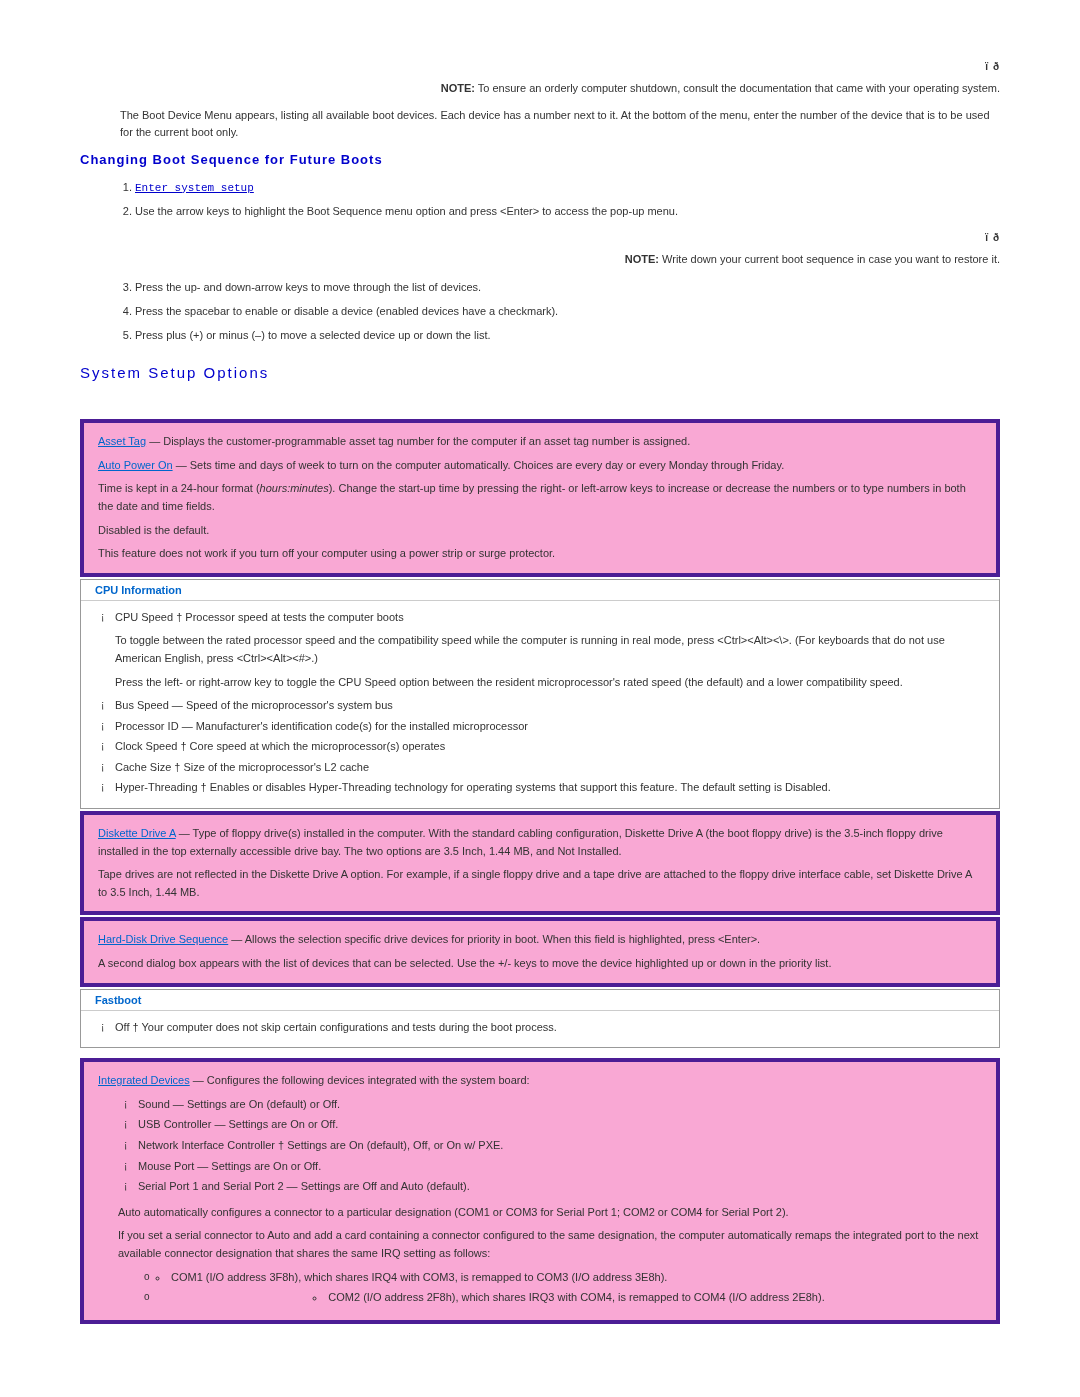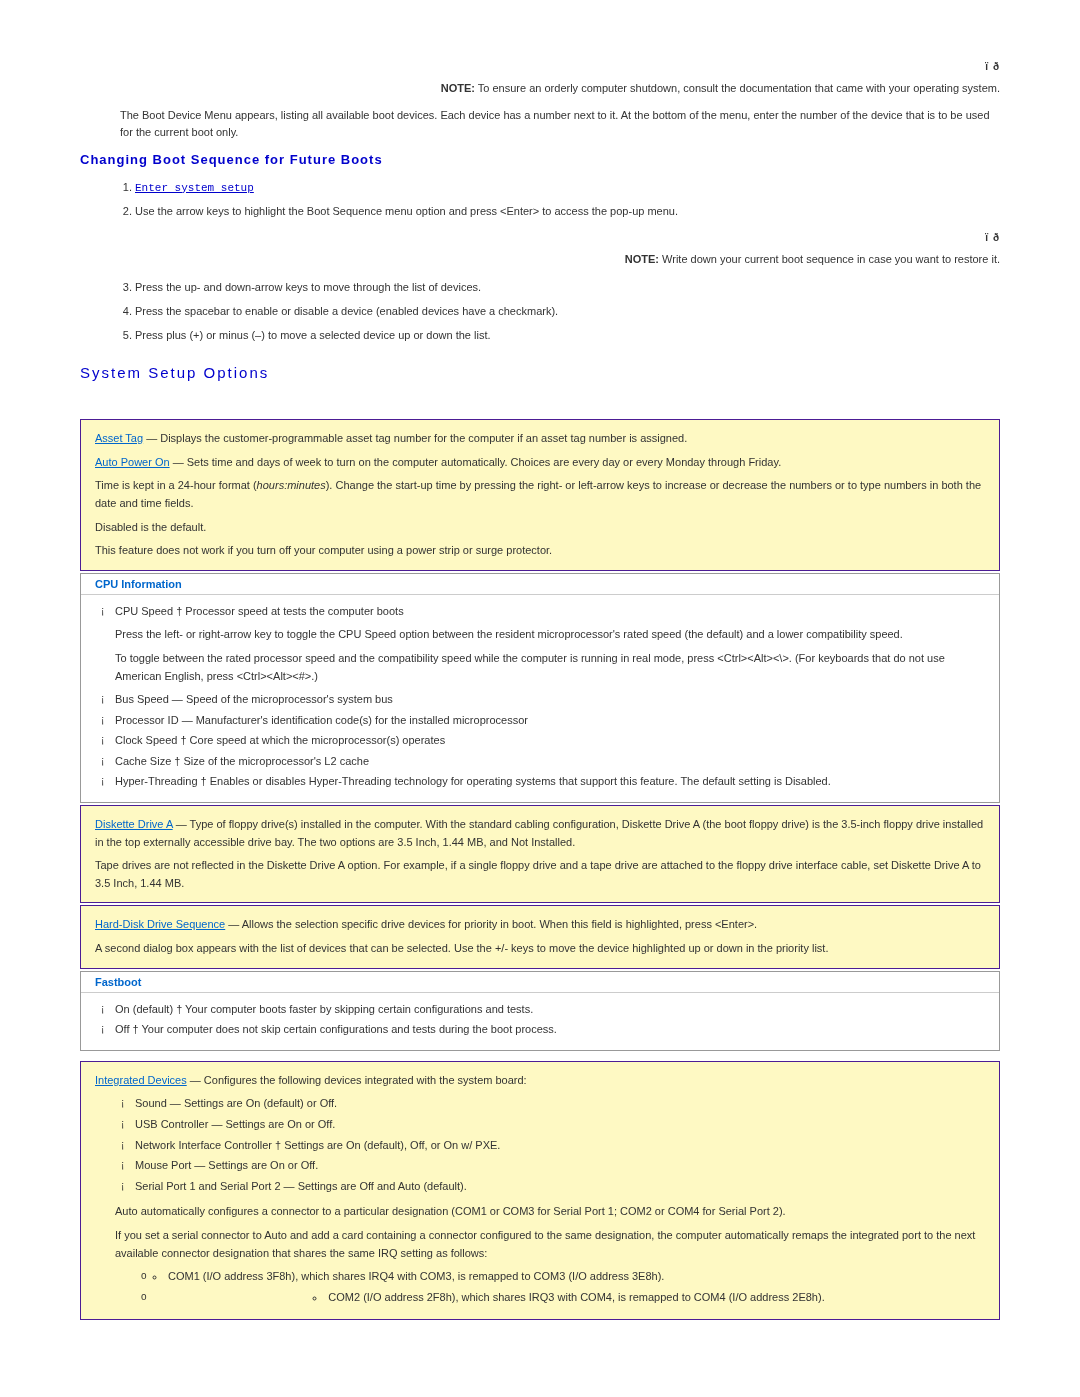--- a/index.html
+++ b/index.html
@@ -70,24 +70,24 @@
       color: #333;
       line-height: 1.6;
       margin-bottom: 6px;
     }
     .numbered-list li a {
       color: #0000cc;
       text-decoration: underline;
       font-family: Liberation Mono, monospace;
     }
     .info-box {
-      border: 1px solid #4c1d95;
+      border: 4px solid #4c1d95;
       padding: 10px 14px;
       margin-bottom: 2px;
-      background: #fef9c3;
+      background: #f9a8d4;
     }
     .info-box-text {
       font-size: 11px;
       color: #333;
       line-height: 1.6;
       margin-bottom: 6px;
     }
     .info-box-text:last-child {
       margin-bottom: 0;
     }
@@ -196,22 +196,22 @@
 </div>
 
 <div class="combined-box" data-name="cpu-info-box">
   <div class="label-row" data-name="cpu-info-label">CPU Information</div>
   <div class="content-section" data-name="cpu-info-content">
     <ul class="bullet-list" data-name="cpu-speed-list">
       <li data-name="cpu-speed-item">
         <span data-name="cpu-speed-label">CPU Speed</span> <span>†</span> <span>Processor speed at tests the computer boots</span>
       </li>
     </ul>
+    <div class="indented-text" data-name="cpu-toggle-detail">To toggle between the rated processor speed and the compatibility speed while the computer is running in real mode, press &lt;Ctrl&gt;&lt;Alt&gt;&lt;\&gt;. (For keyboards that do not use American English, press &lt;Ctrl&gt;&lt;Alt&gt;&lt;#&gt;.)</div>
     <div class="indented-text" data-name="cpu-speed-detail">Press the left- or right-arrow key to toggle the CPU Speed option between the resident microprocessor's rated speed (the default) and a lower compatibility speed.</div>
-    <div class="indented-text" data-name="cpu-toggle-detail">To toggle between the rated processor speed and the compatibility speed while the computer is running in real mode, press &lt;Ctrl&gt;&lt;Alt&gt;&lt;\&gt;. (For keyboards that do not use American English, press &lt;Ctrl&gt;&lt;Alt&gt;&lt;#&gt;.)</div>
     <ul class="bullet-list" data-name="cpu-bullets-list">
       <li data-name="cpu-bus-speed">Bus Speed — Speed of the microprocessor's system bus</li>
       <li data-name="cpu-processor-id">Processor ID — Manufacturer's identification code(s) for the installed microprocessor</li>
       <li data-name="cpu-clock-speed">Clock Speed † Core speed at which the microprocessor(s) operates</li>
       <li data-name="cpu-cache-size">Cache Size † Size of the microprocessor's L2 cache</li>
       <li data-name="cpu-hyper-threading">Hyper-Threading † Enables or disables Hyper-Threading technology for operating systems that support this feature. The default setting is Disabled.</li>
     </ul>
   </div>
 </div>
 
@@ -226,21 +226,20 @@
   <p class="info-box-text" data-name="hard-disk-text">
     <span class="info-box-label" data-name="hard-disk-label">Hard-Disk Drive Sequence</span><span> — Allows the selection specific drive devices for priority in boot. When this field is highlighted, press &lt;Enter&gt;.</span>
   </p>
   <p class="info-box-text" data-name="hard-disk-detail">A second dialog box appears with the list of devices that can be selected. Use the +/- keys to move the device highlighted up or down in the priority list.</p>
 </div>
 
 <div class="combined-box" data-name="fastboot-box" style="margin-top:2px;">
   <div class="label-row" data-name="fastboot-label">Fastboot</div>
   <div class="content-section" data-name="fastboot-content">
     <ul class="bullet-list" data-name="fastboot-bullets">
-      <li data-name="fastboot-on">On (default) † Your computer boots faster by skipping certain configurations and tests.</li>
       <li data-name="fastboot-off">Off † Your computer does not skip certain configurations and tests during the boot process.</li>
     </ul>
   </div>
 </div>
 
 <div class="info-box" data-name="integrated-devices-box" style="margin-top:10px;">
   <p class="info-box-text" data-name="integrated-devices-text">
     <span class="info-box-label" data-name="integrated-devices-label">Integrated Devices</span><span> — Configures the following devices integrated with the system board:</span>
   </p>
   <ul class="bullet-list" data-name="integrated-bullets" style="margin-bottom:8px; margin-left:20px;">

